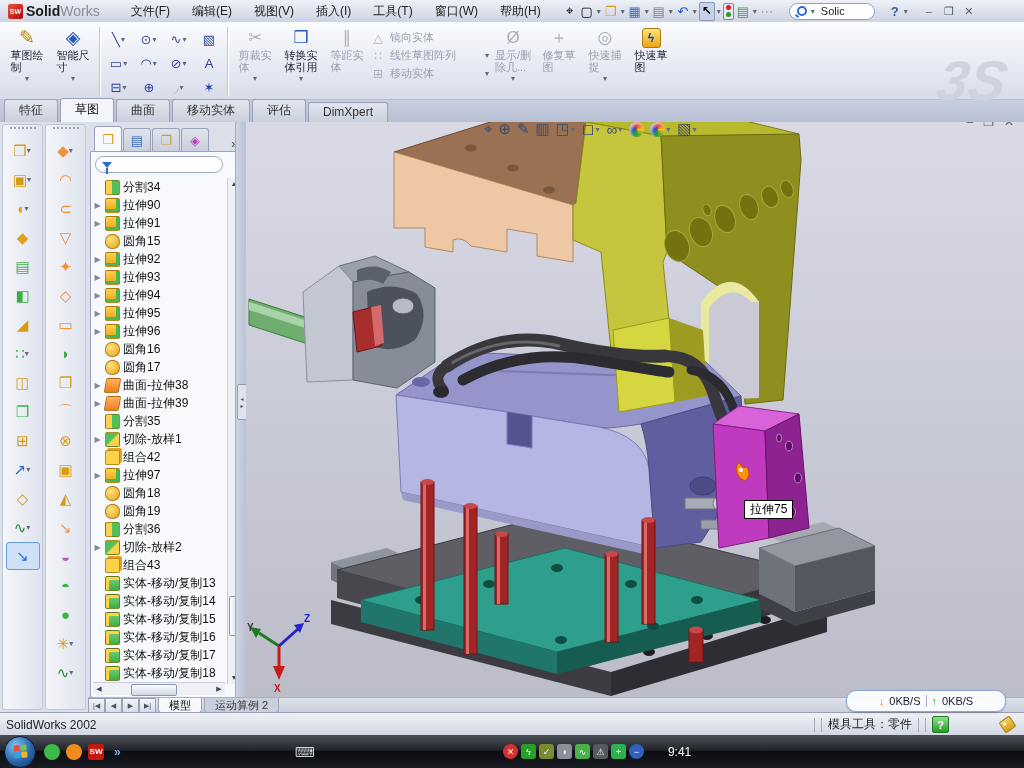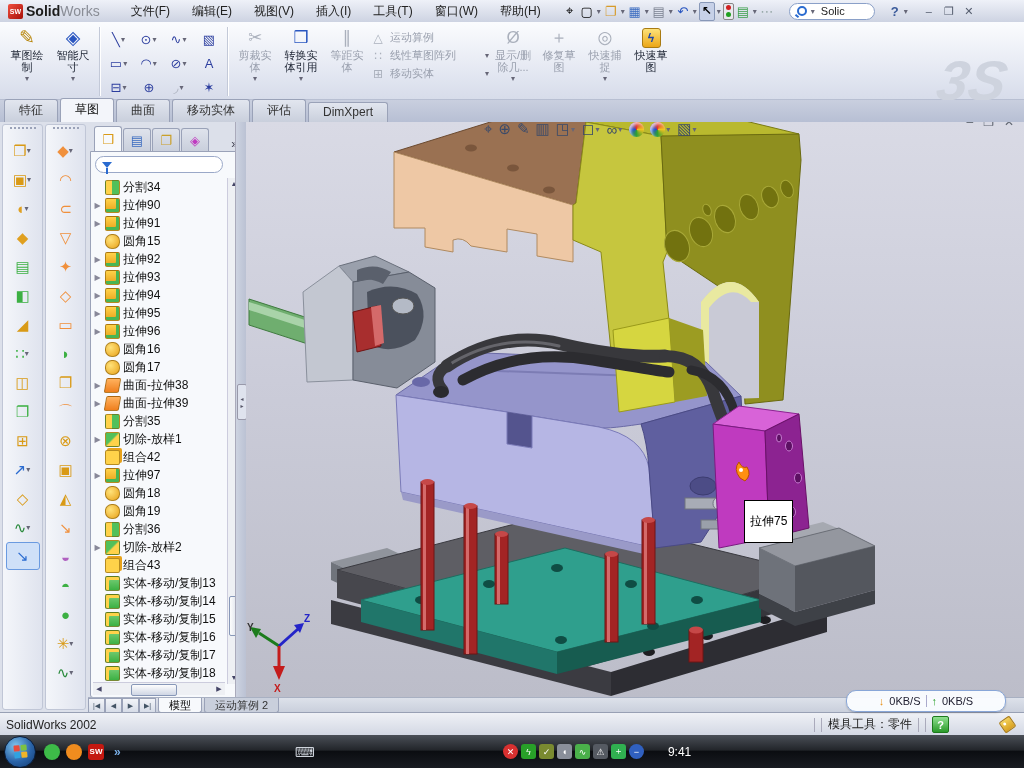--- a/index.html
+++ b/index.html
@@ -27,21 +27,21 @@
           height:15px;padding:0 7px;margin-left:14px;}
   #search .mag{width:6px;height:6px;border:2px solid #2a6bd0;border-radius:50%;position:relative;}
   #search .mag::after{content:"";position:absolute;width:4px;height:2px;background:#2a6bd0;transform:rotate(40deg);left:-4px;top:7px;}
   #search input{border:none;outline:none;width:44px;font-size:11px;font-family:inherit;color:#222;background:transparent;}
   .winbtn{width:20px;height:15px;color:#555d6e;display:flex;align-items:center;justify-content:center;font-size:11px;}
   
   #cmdmgr{left:0;top:22px;width:1024px;height:78px;background:linear-gradient(#fbfcfe,#e2e6f1 70%,#d7dcea);
           border-bottom:1px solid #b8bfd2;display:flex;align-items:stretch;padding:2px 0 0 4px;box-sizing:border-box;}
   .cmbtn{width:46px;display:flex;flex-direction:column;align-items:center;justify-content:flex-start;padding-top:4px;gap:1px;}
   .cmbtn .ic{font-size:17px;height:20px;line-height:20px;color:#2b3d9e;}
-  .cmbtn .lbl{font-size:11px;line-height:12px;text-align:center;color:#1d2433;white-space:pre-line;}
+  .cmbtn .lbl{font-size:11px;line-height:12px;color:#1d2433;white-space:pre-line;}
   .cmbtn.gray .lbl{color:#9aa0ae;} .cmbtn.gray .ic{color:#aab0bc;}
   .cmsep{width:1px;background:#c3c9d8;border-right:1px solid #fff;margin:3px 3px;}
   #sketchgrid{display:grid;grid-template-columns:repeat(4,30px);grid-auto-rows:24px;align-content:start;padding-top:3px;}
   .sgitem{display:flex;align-items:center;justify-content:center;font-size:13px;color:#2b3d9e;}
   .sgitem.gray{color:#a8aeba;}
   #trio{display:flex;flex-direction:column;justify-content:flex-start;padding-top:6px;gap:3px;width:120px;}
   .triorow{display:flex;align-items:center;gap:4px;}
   .triorow .ic{font-size:12px;color:#aab0bc;width:16px;text-align:center;}
   .triorow .lbl{font-size:11px;color:#9aa0ae;flex:1;}
   .shield{width:17px;height:18px;background:linear-gradient(#fde27a,#eba617);border:1px solid #a97b12;border-radius:3px;
@@ -94,21 +94,21 @@
   #splitter{left:235px;top:122px;width:11px;height:575px;background:linear-gradient(90deg,#cdd3e1,#b9c0d2);border-left:1px solid #aab;}
   #splitgrip{position:absolute;left:1px;top:262px;width:8px;height:34px;background:#dfe3ee;border:1px solid #99a;border-radius:2px;
              display:flex;flex-direction:column;align-items:center;justify-content:center;font-size:6px;color:#556;}
   
   #viewport{left:246px;top:122px;width:778px;height:575px;background:linear-gradient(#d9dae5,#cbccd9 45%,#bcbdc9);overflow:hidden;}
   #headsup{position:absolute;left:238px;top:-6px;display:flex;align-items:center;gap:6px;height:26px;}
   .huicon{font-size:15px;color:#3a4a6a;display:flex;align-items:center;}
   .sphere{width:15px;height:15px;border-radius:50%;background:conic-gradient(#e03030,#f0c020,#30a030,#2050d0,#e03030);
           box-shadow:inset 2px 2px 3px rgba(255,255,255,.7);}
   #docbtns{position:absolute;right:10px;top:-7px;display:flex;gap:10px;color:#5f6570;font-size:12px;}
-  #tooltip{left:744px;top:500px;background:#ffffff;border:1px solid #000;padding:12px 5px;font-size:12px;color:#000;height:17px;line-height:17px;z-index:30;}
+  #tooltip{left:744px;top:500px;background:#ffffff;border:1px solid #000;padding:0 5px;font-size:12px;color:#000;height:17px;line-height:17px;z-index:30;}
   
   #navstrip{left:88px;top:697px;width:936px;height:15px;background:linear-gradient(#dde1ea,#c8cedb);border-top:1px solid #a8b0c2;
             display:flex;align-items:flex-start;}
   .navbtn{width:15px;height:14px;border:1px solid #9aa2b8;background:linear-gradient(#f2f4f8,#d4dae6);font-size:7px;color:#456;
           display:flex;align-items:center;justify-content:center;}
   .mtab{padding:0 10px;height:14px;font-size:11px;display:flex;align-items:center;border:1px solid #9aa2b8;border-top:none;
         background:#c9cfdc;color:#333;border-radius:0 0 3px 3px;margin-left:2px;}
   .mtab.active{background:#f7f9fc;color:#000;}
   
   #netpill{left:846px;top:690px;width:158px;height:20px;border:1px solid #88a6d8;border-radius:10px;background:rgba(250,252,255,.96);
@@ -246,21 +246,21 @@
         <span class="dd">▾</span>
       </div>
       <div class="cmbtn gray">
         <span class="ic">∥</span>
         <span class="lbl">等距实
 体</span>
       </div>
       <div id="trio">
         <div class="triorow">
           <span class="ic">△</span>
-          <span class="lbl">运动算例</span>
+          <span class="lbl">镜向实体</span>
         </div>
         <div class="triorow">
           <span class="ic">∷</span>
           <span class="lbl">线性草图阵列</span>
           <span class="dd">▾</span>
         </div>
         <div class="triorow">
           <span class="ic">⊞</span>
           <span class="lbl">移动实体</span>
           <span class="dd">▾</span>

